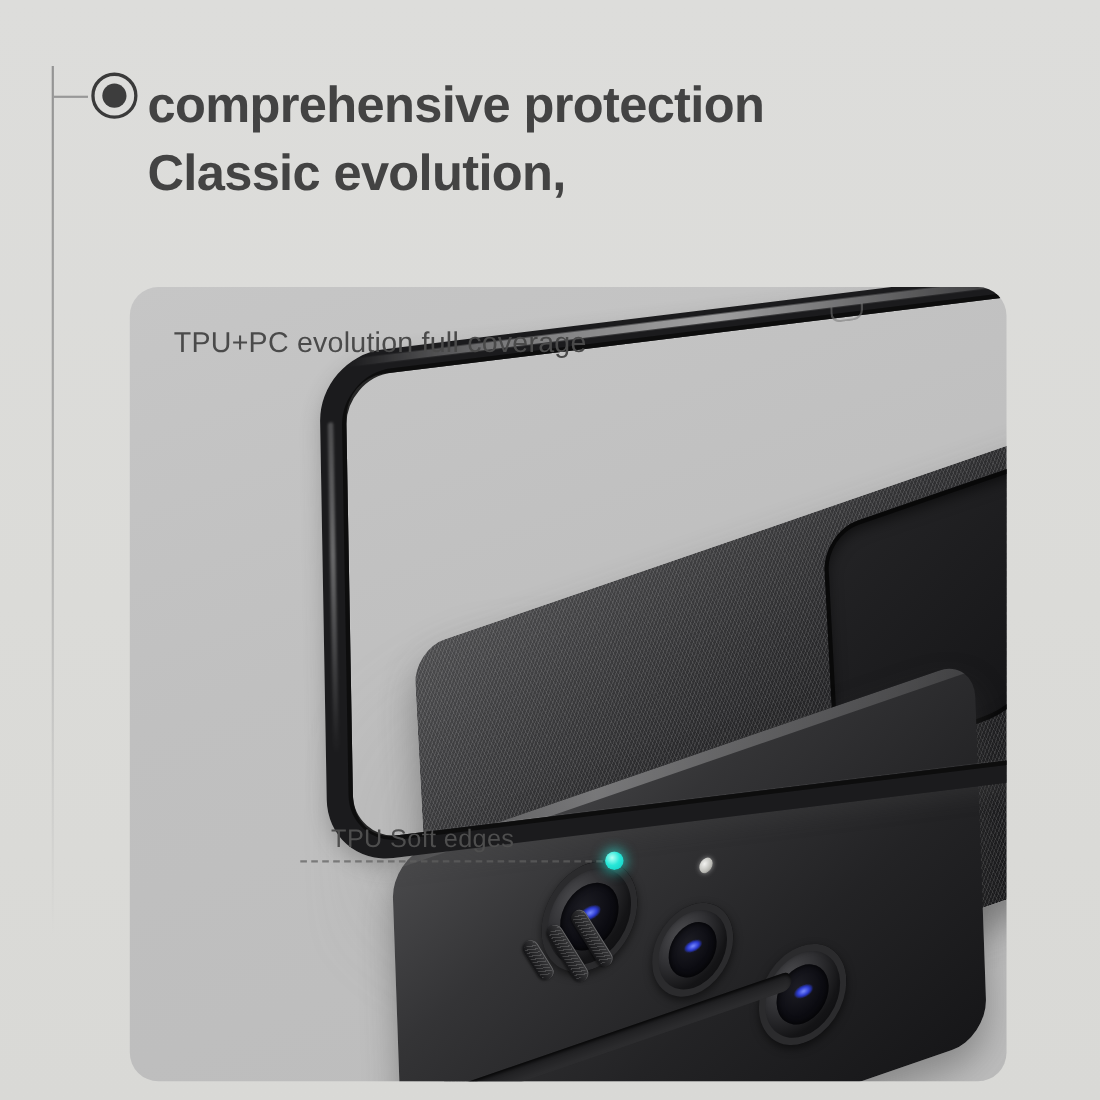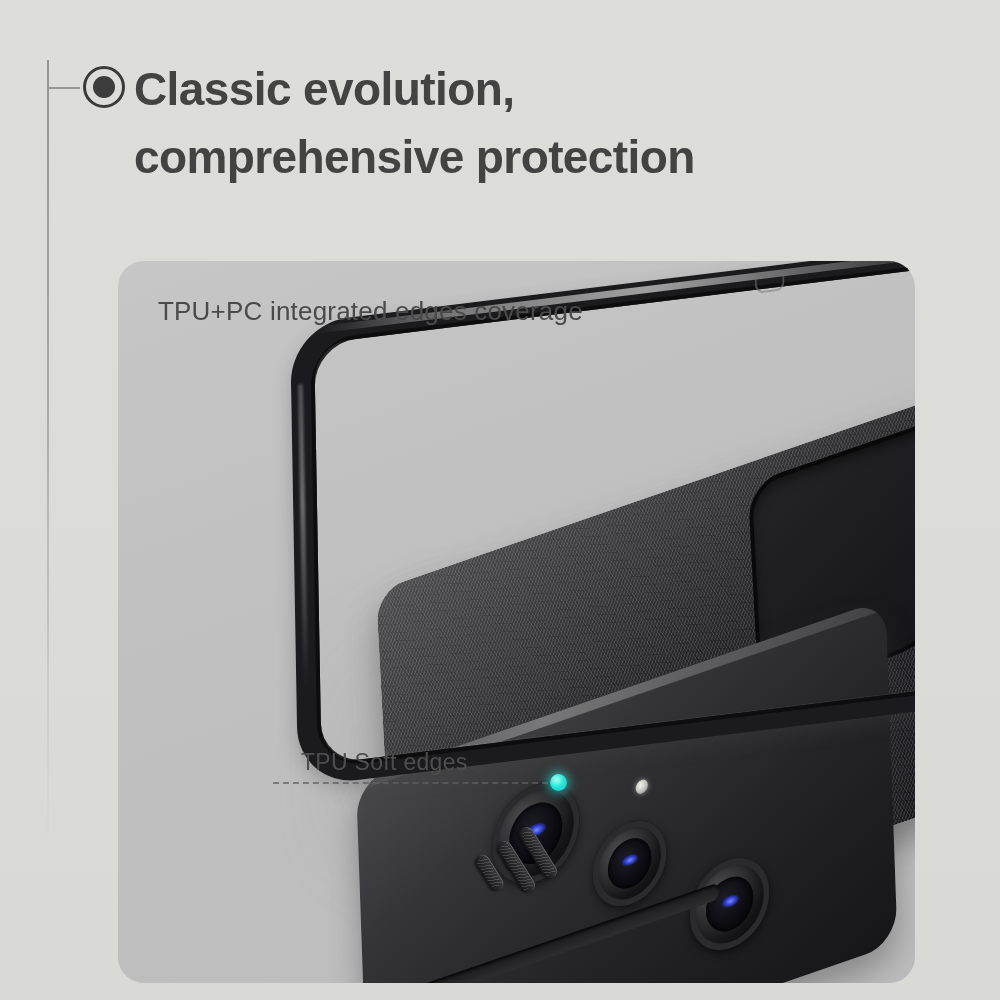--- a/index.html
+++ b/index.html
@@ -352,27 +352,27 @@
 <body>
 
 <div id="stage">
 
   <div class="v-rule"></div>
   <div class="h-rule"></div>
 
   <div class="bullet"></div>
 
   <div class="headline">
+    <span class="ln ln2">comprehensive protection</span>
     <span class="ln ln1">Classic evolution,</span>
-    <span class="ln ln2">comprehensive protection</span>
   </div>
 
   <div class="panel">
 
-    <div class="panel-title">TPU+PC integrated edges coverage</div>
+    <div class="panel-title">TPU+PC evolution full coverage</div>
 
     <div class="art">
 
       <div class="amb1"></div>
 
       <div class="backplate">
         <div class="sheen"></div>
         <div class="deck-cut"></div>
         <div class="groove"></div>
       </div>

